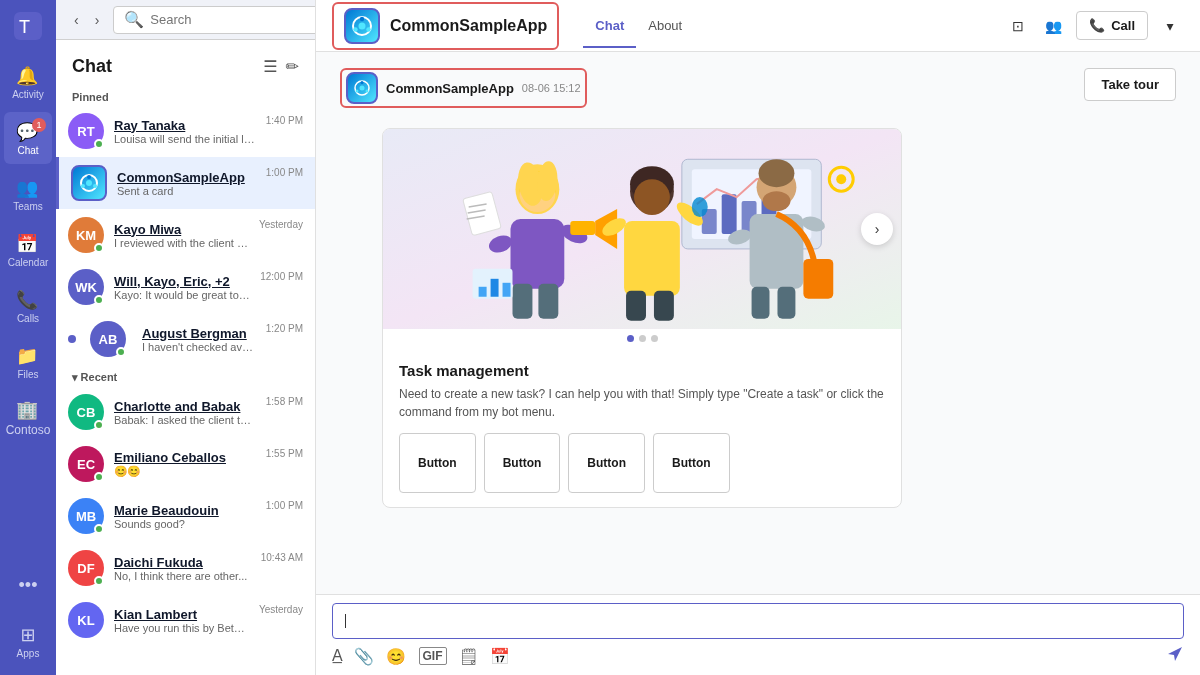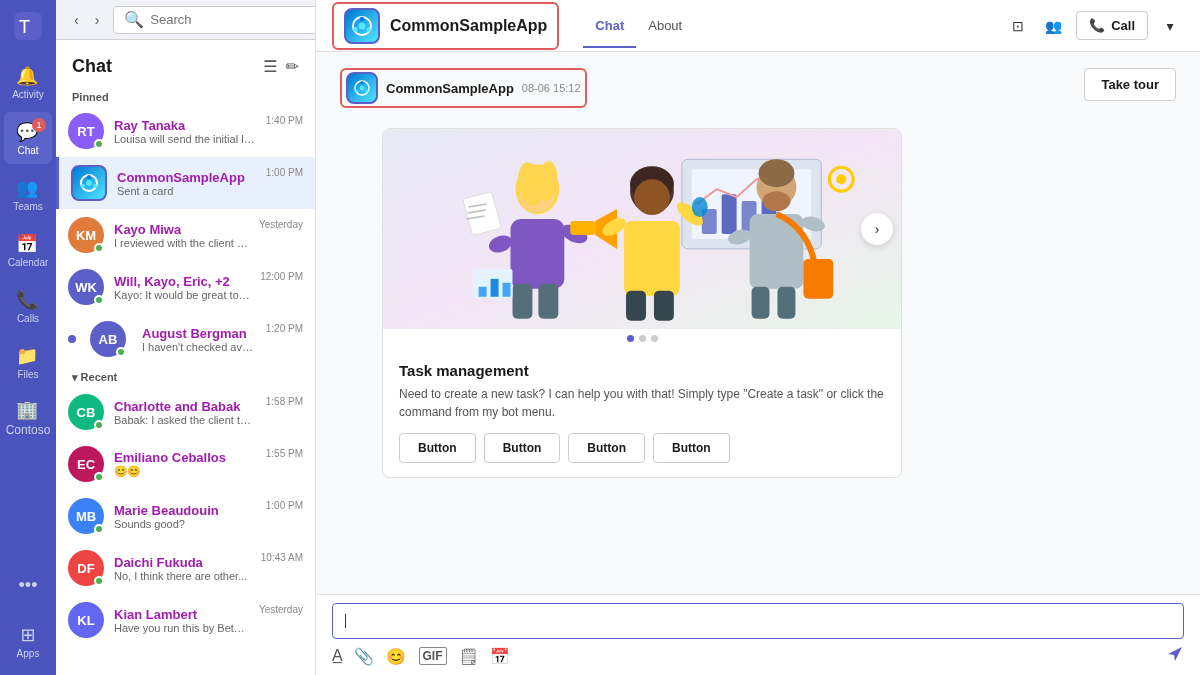--- a/index.html
+++ b/index.html
@@ -127,24 +127,25 @@
       background: #4caf50;
       position: absolute;
       bottom: 0;
       right: 0;
       border: 2px solid #fff;
     }
     .chat-info { flex: 1; min-width: 0; }
     .chat-name {
       font-size: 13px;
       font-weight: 600;
-      color: #a21caf;
+      color: #0f172a;
       white-space: nowrap;
       overflow: hidden;
       text-overflow: ellipsis;
+      text-decoration: underline;
     }
     .chat-preview {
       font-size: 11px;
       color: #666;
       white-space: nowrap;
       overflow: hidden;
       text-overflow: ellipsis;
     }
     .chat-time {
       font-size: 10px;
@@ -374,21 +375,21 @@
       gap: 5px;
       padding: 6px 0;
     }
     .dot { width: 7px; height: 7px; border-radius: 50%; background: #ccc; }
     .dot.active { background: #5b5fc7; }
     .card-body { padding: 14px 16px; }
     .card-title { font-size: 15px; font-weight: 700; color: #1a1a1a; margin-bottom: 6px; }
     .card-desc { font-size: 12px; color: #555; margin-bottom: 12px; line-height: 1.5; }
     .card-buttons { display: flex; gap: 8px; flex-wrap: wrap; }
     .card-btn {
-      padding: 7px 18px;
+      padding: 22px 18px;
       border: 1px solid #ccc;
       border-radius: 4px;
       background: #fff;
       cursor: pointer;
       font-size: 12px;
       font-weight: 600;
       color: #1a1a1a;
     }
 
     

